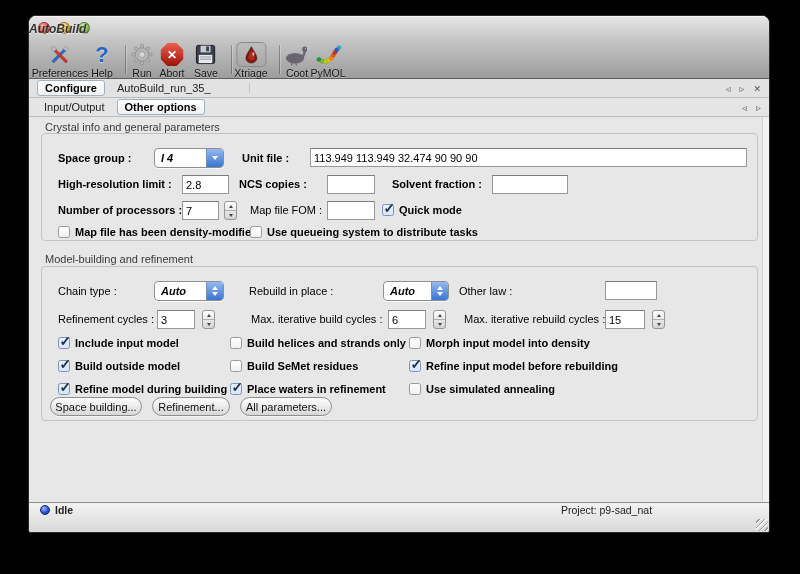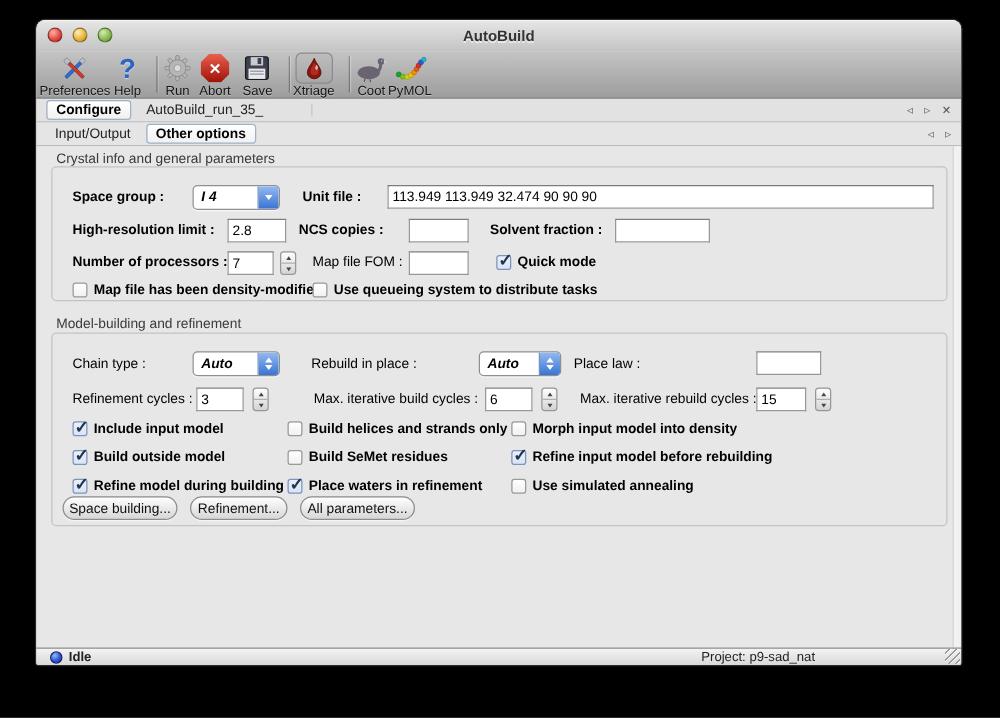--- a/index.html
+++ b/index.html
@@ -11,22 +11,22 @@
     border:1px solid #2a2a2a;box-shadow:0 8px 24px rgba(0,0,0,.9);}
 
   
   .titlebar{position:absolute;left:0;top:0;right:0;height:25px;
     background:linear-gradient(#e6e6e6,#c4c4c4);box-shadow:inset 0 1px 0 #f4f4f4;}
   .lights{position:absolute;left:9px;top:6px;display:flex;gap:8px;}
   .light{width:12px;height:12px;border-radius:50%;border:1px solid rgba(0,0,0,.35);}
   .light.red{background:radial-gradient(circle at 35% 30%,#ffb3aa,#e2453e 60%,#a8271d);}
   .light.yellow{background:radial-gradient(circle at 35% 30%,#ffeebc,#e6b237 60%,#b8871a);}
   .light.green{background:radial-gradient(circle at 35% 30%,#d2f0ae,#86b551 60%,#578f2a);}
-  .wtitle{position:absolute;left:0;right:0;top:0;height:25px;line-height:26px;text-align:center;
-    font-size:12px;font-weight:bold;color:#333;text-shadow:0 1px 0 rgba(255,255,255,.6);}
+  .wtitle{position:absolute;left:0;right:0;top:0;height:25px;line-height:26px;
+    font-size:12px;font-weight:bold;color:#333;text-shadow:0 1px 0 rgba(255,255,255,.6);font-style:italic;}
 
   
   .toolbar{position:absolute;left:0;top:25px;right:0;height:38px;
     background:linear-gradient(#c4c4c4,#9d9d9d);border-bottom:1px solid #5e5e5e;}
   .tbitem{position:absolute;top:1px;transform:translateX(-50%);display:flex;flex-direction:column;align-items:center;cursor:default;}
   .tbicon{height:25px;display:flex;align-items:center;justify-content:center;}
   .tblabel{font-size:10.5px;color:#141414;margin-top:0px;white-space:nowrap;text-shadow:0 1px 0 rgba(255,255,255,.35);}
   .tbsep{position:absolute;top:4px;bottom:4px;width:1px;background:rgba(0,0,0,.28);box-shadow:1px 0 0 rgba(255,255,255,.25);}
   .helpq{font-size:22px;font-weight:bold;color:#2a64c8;text-shadow:0 1px 1px rgba(255,255,255,.5);}
   .abortoct{width:23px;height:23px;clip-path:polygon(30% 0,70% 0,100% 30%,100% 70%,70% 100%,30% 100%,0 70%,0 30%);
@@ -77,21 +77,21 @@
   .cbbox{width:12px;height:12px;background:linear-gradient(#ffffff,#f1f1f1);border:1px solid #9a9a9a;border-radius:2.5px;position:relative;flex:0 0 auto;}
   .cb.checked .cbbox{border-color:#7b94bd;background:linear-gradient(#eaf0fb,#d9e4f6);}
   .cb.checked .cbbox::after{content:"\2713";position:absolute;left:0.5px;top:-4.5px;font-size:14px;font-weight:bold;color:#20344e;}
   .cblabel{font-size:11px;font-weight:bold;color:#000;white-space:nowrap;}
 
   .mbtn{position:absolute;height:19px;border:1px solid #8d8d8d;border-radius:10px;
     background:linear-gradient(#fefefe,#d7d7d7);font-size:11px;color:#111;
     display:flex;align-items:center;justify-content:center;cursor:default;box-shadow:0 1px 0 rgba(255,255,255,.6);}
 
   
-  .statusbar{position:absolute;left:0;right:0;bottom:0;height:14px;border-top:1px solid #909090;
+  .statusbar{position:absolute;left:0;right:0;bottom:0;height:30px;border-top:1px solid #909090;
     background:linear-gradient(#f3f3f3,#d9d9d9);}
   .statusdot{position:absolute;left:11px;top:2px;width:10px;height:10px;border-radius:50%;
     background:radial-gradient(circle at 35% 30%,#9db9f5,#2c55d8 55%,#122e8a);border:1px solid #10226b;}
   .statustext{position:absolute;left:26px;top:0;font-size:10.5px;font-weight:bold;color:#222;line-height:14px;}
   .projecttext{position:absolute;left:500px;top:0;font-size:10.5px;color:#222;line-height:14px;padding-left:32px;}
   .grip{position:absolute;right:1px;bottom:1px;width:12px;height:12px;
     background:repeating-linear-gradient(135deg,transparent 0 2px,#9a9a9a 2px 3px,rgba(255,255,255,.7) 3px 4px);}
 </style>
 </head>
 <body>
@@ -261,21 +261,21 @@
         <span class="spinner" style="left:182px;top:67px">
           <span class="half up">
               <span class="stri-up"></span>
             </span>
           <span class="half">
               <span class="stri-dn"></span>
             </span>
         </span>
         <span class="flabel" style="left:208px;top:70px">Map file FOM :</span>
         <input class="tfield" style="left: 285px; top: 67px; width: 48px;" value="">
-        <div class="cb checked" style="left:355px;top:68px">
+        <div class="cb checked" style="left:340px;top:68px">
           <span class="cbbox"></span>
           <span class="cblabel">Quick mode</span>
         </div>
 
         <div class="cb" style="left:16px;top:90px">
           <span class="cbbox"></span>
           <span class="cblabel">Map file has been density-modified</span>
         </div>
         <div class="cb" style="left:208px;top:90px">
           <span class="cbbox"></span>
@@ -294,21 +294,21 @@
             </span>
         </div>
         <span class="flabel" style="left:207px;top:18px">Rebuild in place :</span>
         <div class="combo" style="left:341px;top:14px;width:66px">
           <span class="combo-val">Auto</span>
           <span class="combo-btn">
               <span class="tri-up"></span>
               <span class="tri-dn"></span>
             </span>
         </div>
-        <span class="flabel" style="left:417px;top:18px">Place law :</span>
+        <span class="flabel" style="left:417px;top:18px">Other law :</span>
         <input class="tfield" style="left: 563px; top: 14px; width: 52px;" value="">
 
         <span class="flabel" style="left:16px;top:46px">Refinement cycles :</span>
         <input class="tfield" style="left: 115px; top: 43px; width: 38px;" value="3">
         <span class="spinner" style="left:160px;top:43px">
           <span class="half up">
               <span class="stri-up"></span>
             </span>
           <span class="half">
               <span class="stri-dn"></span>

